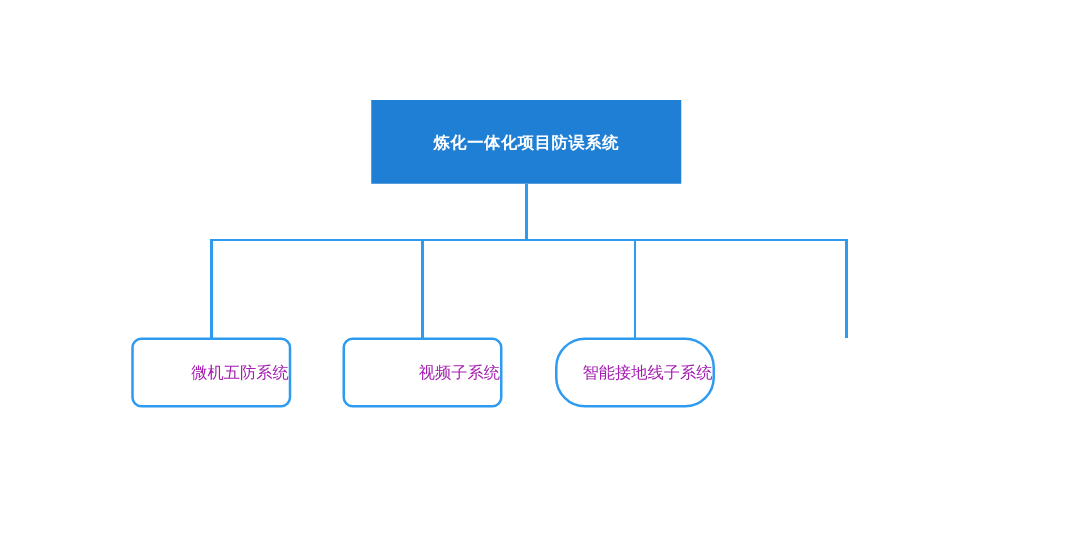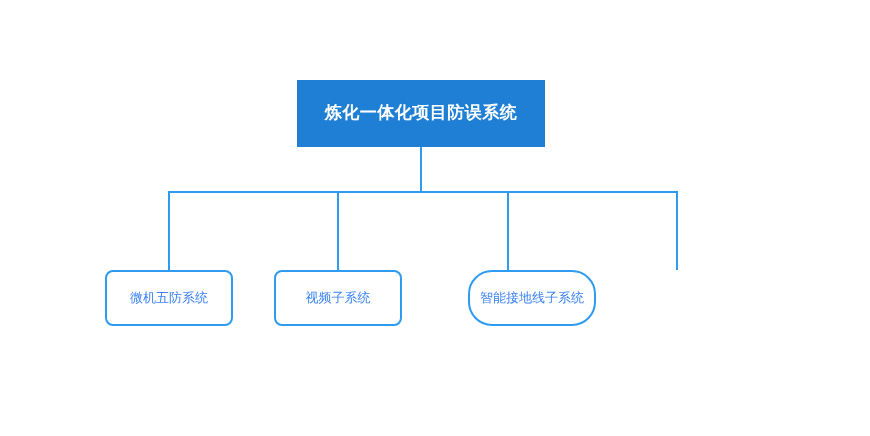--- a/index.html
+++ b/index.html
@@ -35,38 +35,39 @@
     justify-content: center;
     text-align: center;
   }
   .node-root {
     left: 297px;
     top: 80px;
     width: 248px;
     height: 67px;
     background: #1f7fd4;
     color: #ffffff;
-    font-size: 17px;
+    font-size: 13px;
     font-weight: bold;
     letter-spacing: 0.5px;
   }
   .node-child {
     top: 270px;
     width: 128px;
     height: 56px;
     background: #ffffff;
     border: 2px solid #2e9bf0;
     border-radius: 8px;
-    color: #3b82f6;
+    color: #a21caf;
     font-size: 13px;
     font-weight: normal;
+    justify-content: flex-end;
   }
   .child-0 { left: 105px; }
   .child-1 { left: 274px; }
-  .child-2 { left: 468px; border-radius: 24px; }
+  .child-2 { left: 444px; border-radius: 24px; }
   .child-3 { left: 613px; }
   .node-label {
     display: block;
     line-height: 1.2;
     white-space: nowrap;
   }
 </style>
 </head>
 <body>
 

